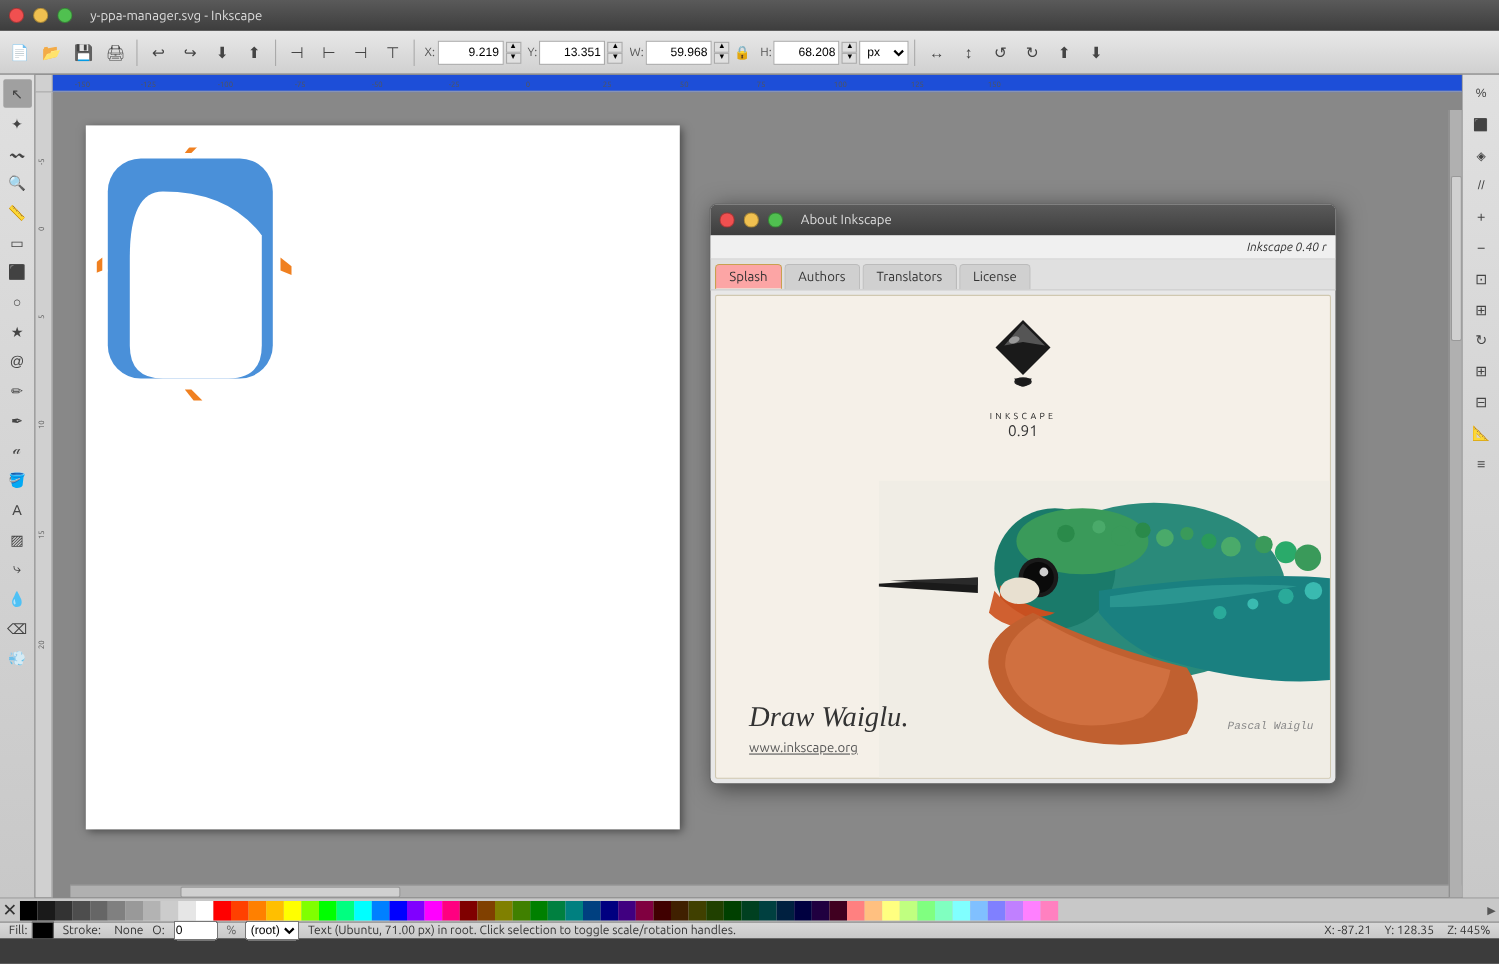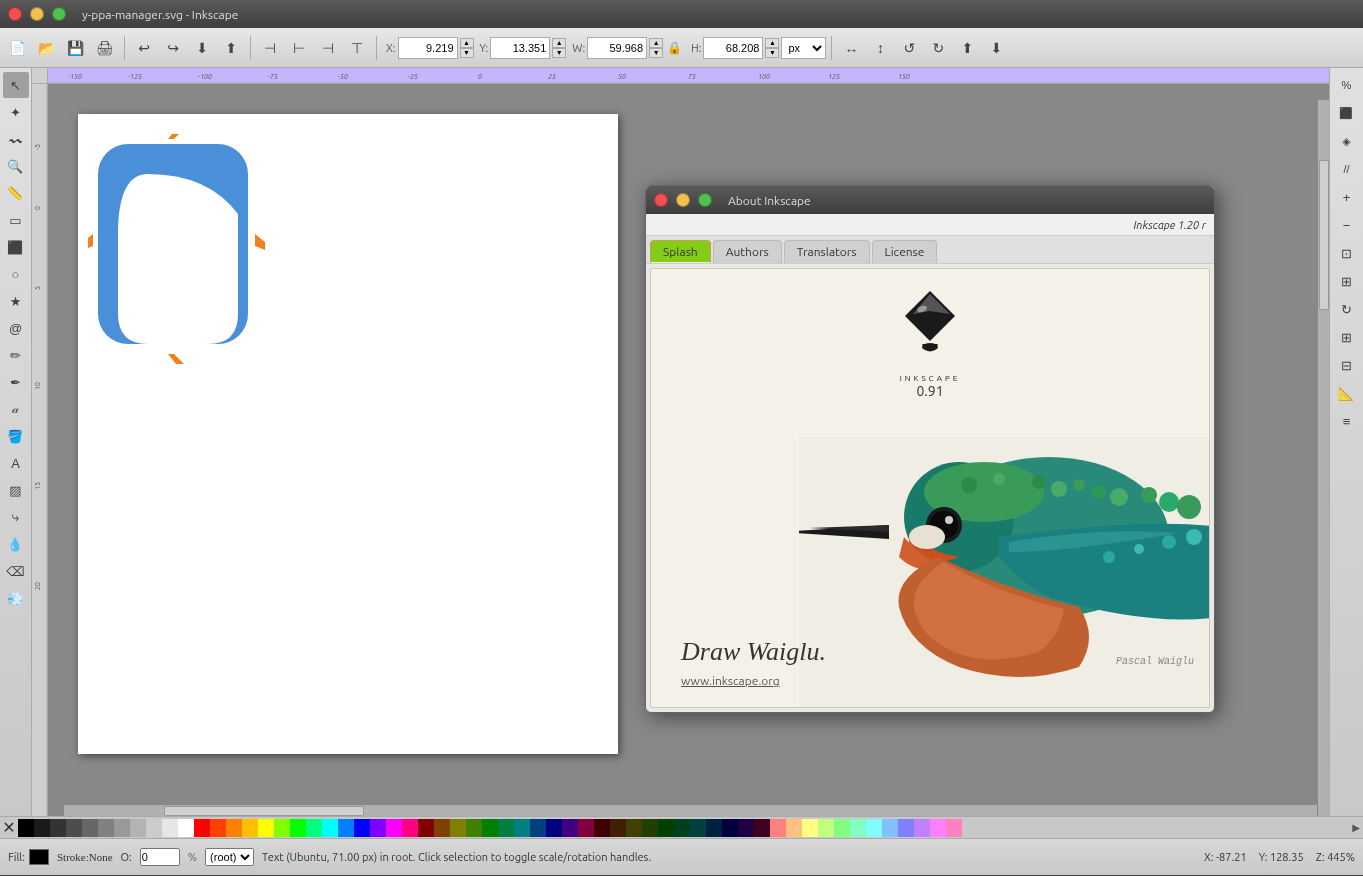--- a/index.html
+++ b/index.html
@@ -99,22 +99,22 @@
 
     
     #canvas-area {
       flex: 1;
       background: #888;
       position: relative;
       overflow: hidden;
     }
     #ruler-h {
       position: absolute; top: 0; left: 16px; right: 0; height: 16px;
-      background: #c4b5fd; border-bottom: 1px solid #aaa;
-      display: flex; align-items: flex-end; overflow: hidden; font-style: italic;
+      background: #1d4ed8; border-bottom: 1px solid #aaa;
+      display: flex; align-items: flex-end; overflow: hidden;
     }
     #ruler-v {
       position: absolute; top: 16px; left: 0; bottom: 0; width: 16px;
       background: #d0d0d0; border-right: 1px solid #aaa;
       overflow: hidden;
     }
     #ruler-corner {
       position: absolute; top: 0; left: 0; width: 16px; height: 16px;
       background: #d0d0d0; border-right: 1px solid #aaa; border-bottom: 1px solid #aaa;
     }
@@ -139,32 +139,32 @@
       flex-direction: column;
       align-items: center;
       padding: 4px 0;
       gap: 2px;
       overflow: hidden;
     }
 
     
     #statusbar {
       width: 100%;
-      height: 37px;
+      height: 15px;
       background: linear-gradient(to bottom, #d8d8d8, #c8c8c8);
       border-top: 1px solid #aaa;
       display: flex;
       align-items: center;
       padding: 0 8px;
       font-size: 11px;
       color: #333;
       gap: 8px;
     }
     #fill-area { display: flex; align-items: center; gap: 4px; }
-    #stroke-area { display: flex; align-items: center; gap: 0; font-family: Liberation Serif, serif; }
+    #stroke-area { display: flex; align-items: center; gap: 12px; }
     .color-swatch { width: 20px; height: 16px; border: 1px solid #666; }
 
     
     #color-palette {
       width: 100%;
       height: 22px;
       background: #c8c8c8;
       border-top: 1px solid #aaa;
       display: flex;
       align-items: center;
@@ -223,21 +223,21 @@
       padding: 4px 12px;
       font-size: 12px;
       border: 1px solid #bbb;
       border-bottom: none;
       border-radius: 4px 4px 0 0;
       cursor: pointer;
       background: #d0d0d0;
       color: #333;
     }
     .about-tab.active {
-      background: #84cc16;
+      background: #fca5a5;
       border-color: #c8a050;
       border-bottom: 1px solid #f0ebe0;
       color: #333;
     }
     #about-content {
       background: #f5f0e8;
       border: 1px solid #d0c8b0;
       margin: 4px;
       border-radius: 2px;
       height: 440px;
@@ -550,21 +550,21 @@
 </div>
 
 <div id="about-dialog">
   <div id="about-titlebar">
     <div class="titlebar-btn btn-close"></div>
     <div class="titlebar-btn btn-min"></div>
     <div class="titlebar-btn btn-max"></div>
     <span id="about-title-label">About Inkscape</span>
   </div>
   <div id="about-version-bar">
-    <span>Inkscape 1.20 r</span>
+    <span>Inkscape 0.40 r</span>
   </div>
   <div id="about-tabs">
     <div class="about-tab active">Splash</div>
     <div class="about-tab">Authors</div>
     <div class="about-tab">Translators</div>
     <div class="about-tab">License</div>
   </div>
   <div id="about-content">
 
     <div id="inkscape-logo-area">

